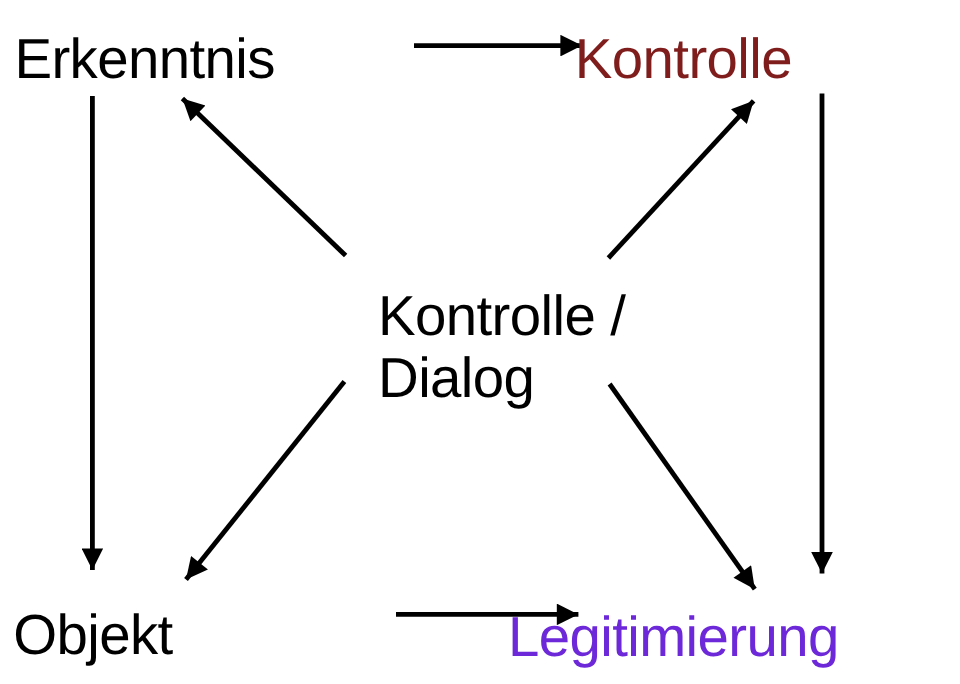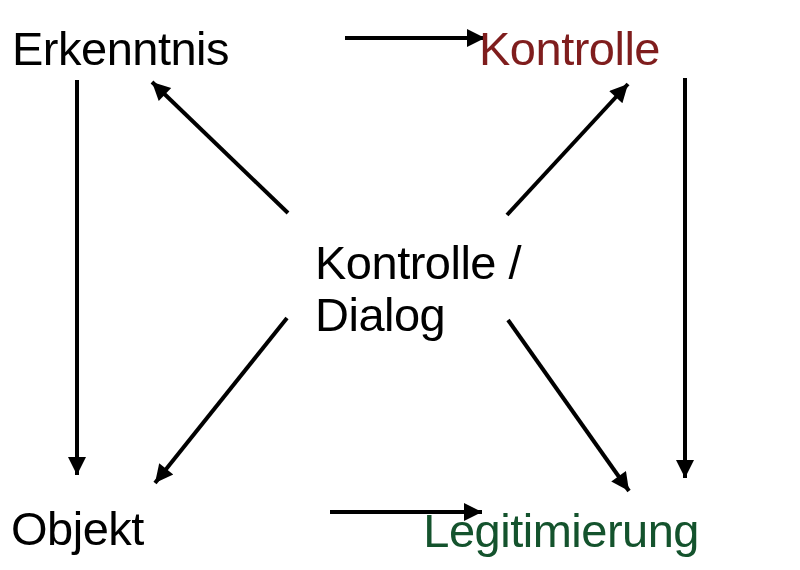--- a/index.html
+++ b/index.html
@@ -62,15 +62,15 @@
 
   <div class="node-label node-kontrolle" style="color: #7f1d1d;">Kontrolle</div>
 
   <div class="node-label node-programm" style="color: rgb(0, 0, 0);">
     <div>Kontrolle /</div>
     <div>Dialog</div>
   </div>
 
   <div class="node-label node-dialog" style="color: rgb(0, 0, 0);">Objekt</div>
 
-  <div class="node-label node-legitimierung" style="color: #14532d; text-align: right;">Legitimierung</div>
+  <div class="node-label node-legitimierung" style="color: #6d28d9; text-align: right;">Legitimierung</div>
 
 </div>
 
 </body></html>

